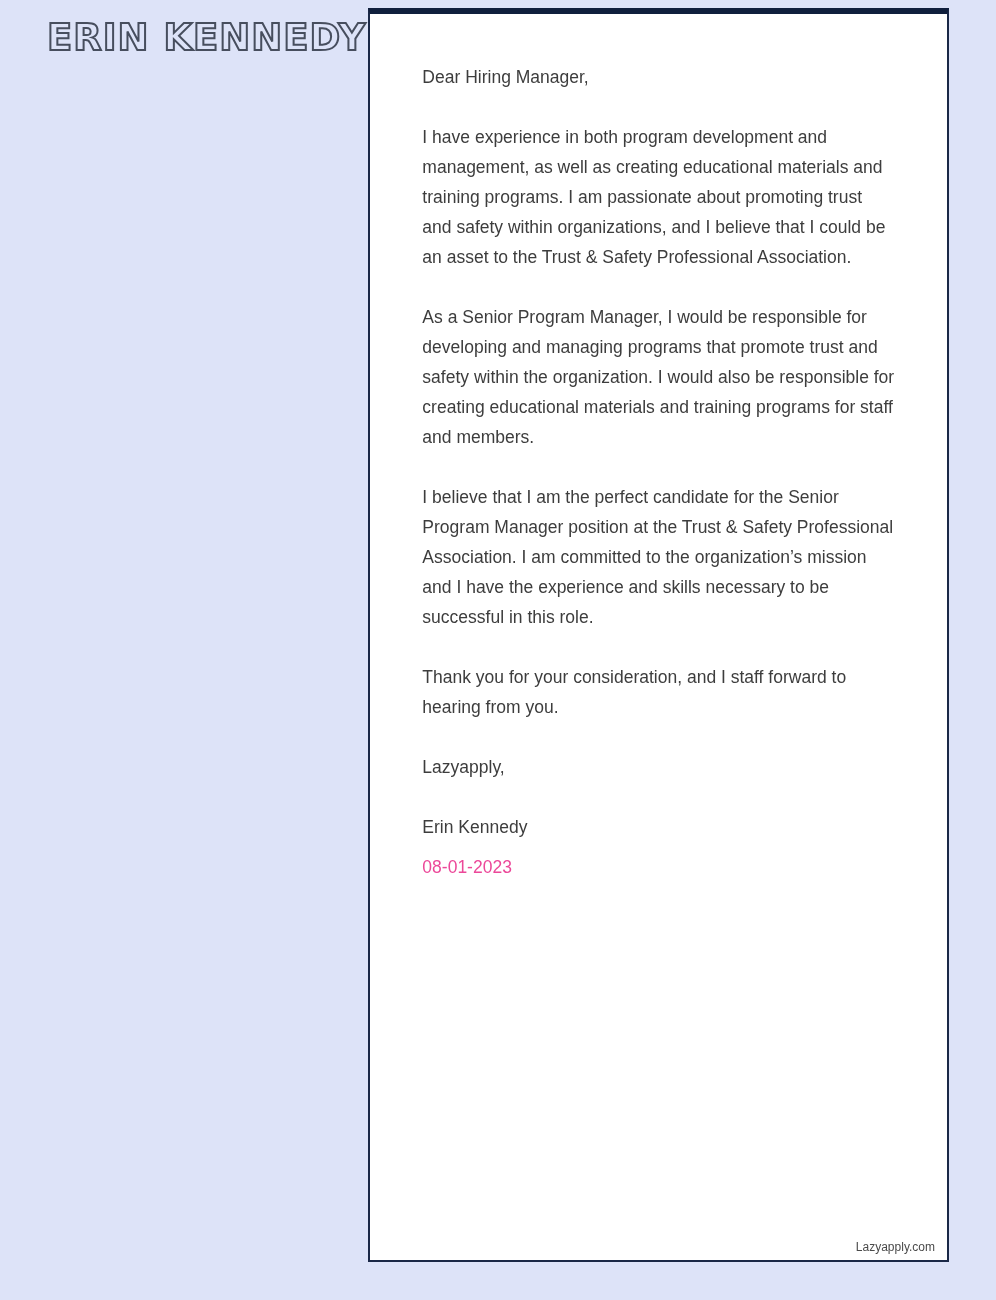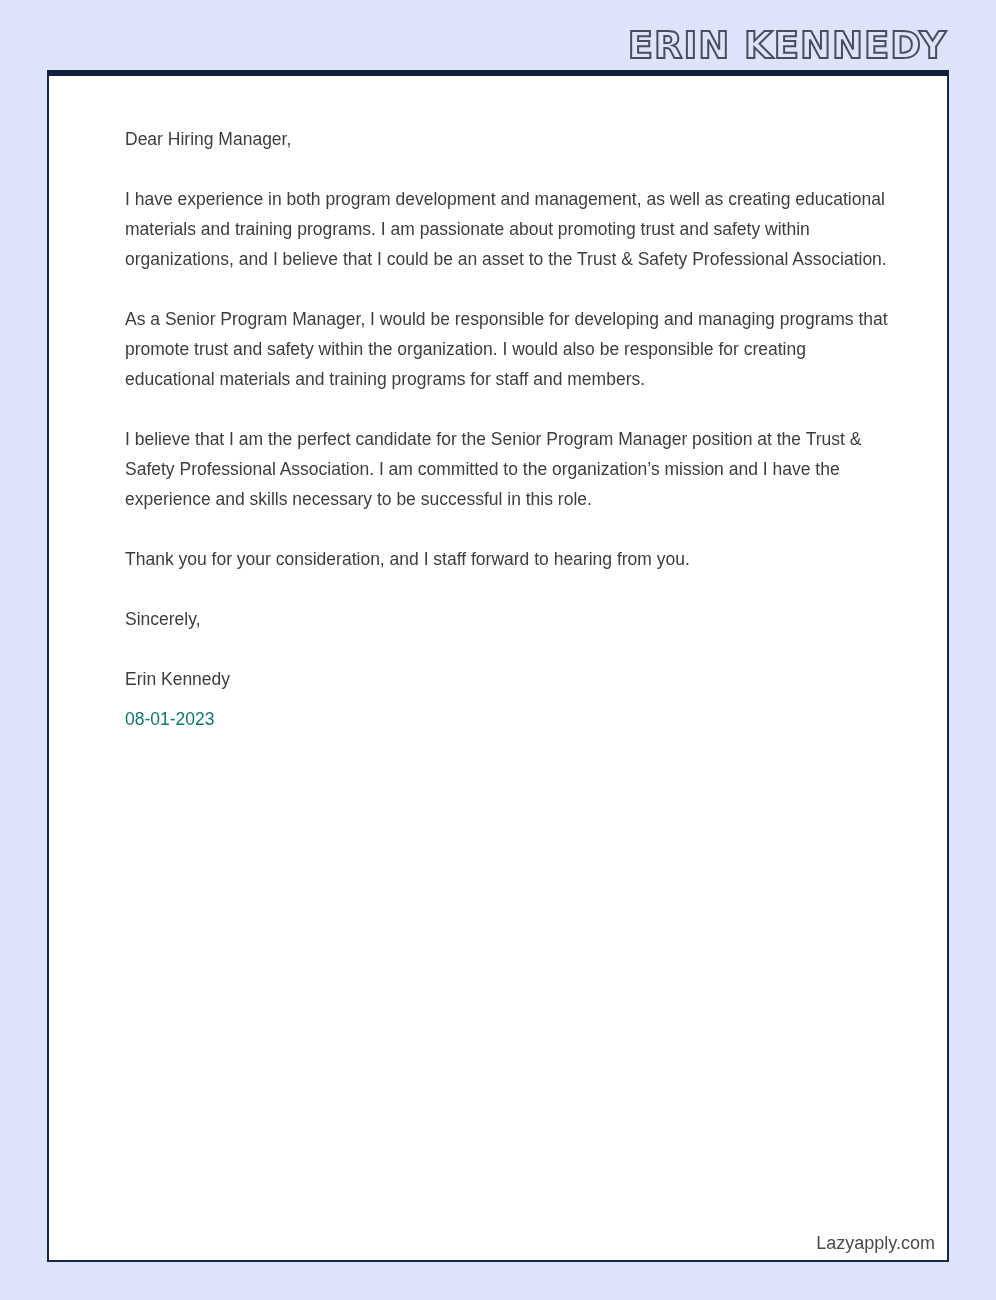--- a/index.html
+++ b/index.html
@@ -11,23 +11,22 @@
 
   body {
     font-family: "Liberation Sans", sans-serif;
     background: #dde3f8;
     overflow: hidden;
   }
 
   .page {
     width: 996px;
     height: 1300px;
-    padding: 16px 47px 38px 47px;
+    padding: 8px 47px 38px 47px;
     display: flex;
-    flex-direction: column;
   }
 
   .header {
     height: 54px;
     display: flex;
     align-items: flex-end;
     justify-content: flex-end;
     padding: 0 2px 6px 0;
   }
 
@@ -52,67 +51,66 @@
     border: 2px solid #1a2847;
     border-top: 6px solid #101f3d;
     padding: 48px 52px 30px 52px;
   }
 
   .letter-content p {
     font-size: 17.5px;
     line-height: 30px;
     color: #3d3d3d;
     margin-bottom: 30px;
-    margin-left: 24px;
   }
 
   .letter-content p.tight {
     margin-bottom: 30px;
   }
 
   .letter-content p.signature {
     margin-bottom: 10px;
   }
 
   .date-line {
     font-size: 17.5px;
     line-height: 30px;
   }
 
   .date-line a {
-    color: #0f766e;
+    color: #ec4899;
     text-decoration: none;
     cursor: pointer;
   }
 
   .watermark {
     position: absolute;
     right: 12px;
     bottom: 6px;
-    font-size: 18px;
+    font-size: 12px;
     color: #4a4a4a;
   }
 </style>
 </head>
 <body>
 
 <div class="page">
 
   <div class="header">
     <h1>ERIN KENNEDY</h1>
   </div>
 
   <div class="letter-page">
     <div class="letter-content">
       <p>Dear Hiring Manager,</p>
       <p>I have experience in both program development and management, as well as creating educational materials and training programs. I am passionate about promoting trust and safety within organizations, and I believe that I could be an asset to the Trust &amp; Safety Professional Association.</p>
       <p>As a Senior Program Manager, I would be responsible for developing and managing programs that promote trust and safety within the organization. I would also be responsible for creating educational materials and training programs for staff and members.</p>
       <p>I believe that I am the perfect candidate for the Senior Program Manager position at the Trust &amp; Safety Professional Association. I am committed to the organization’s mission and I have the experience and skills necessary to be successful in this role.</p>
       <p class="tight">Thank you for your consideration, and I staff forward to hearing from you.</p>
-      <p class="tight">Sincerely,</p>
+      <p class="tight">Lazyapply,</p>
       <p class="signature">Erin Kennedy</p>
       <p class="date-line"><a>08-01-2023</a></p>
     </div>
 
     <div class="watermark">Lazyapply.com</div>
   </div>
 
 </div>
 
 </body></html>

